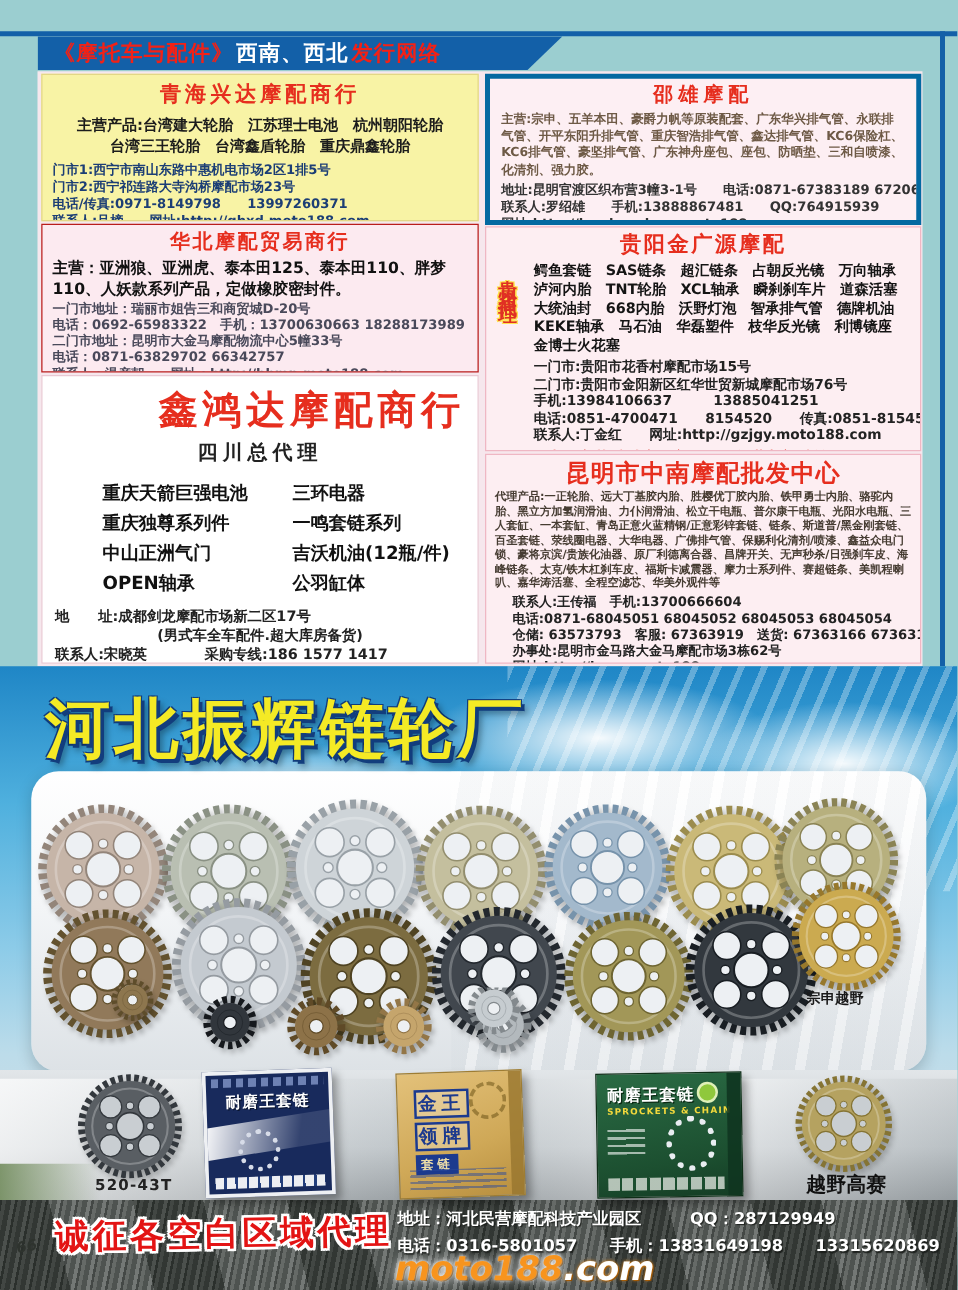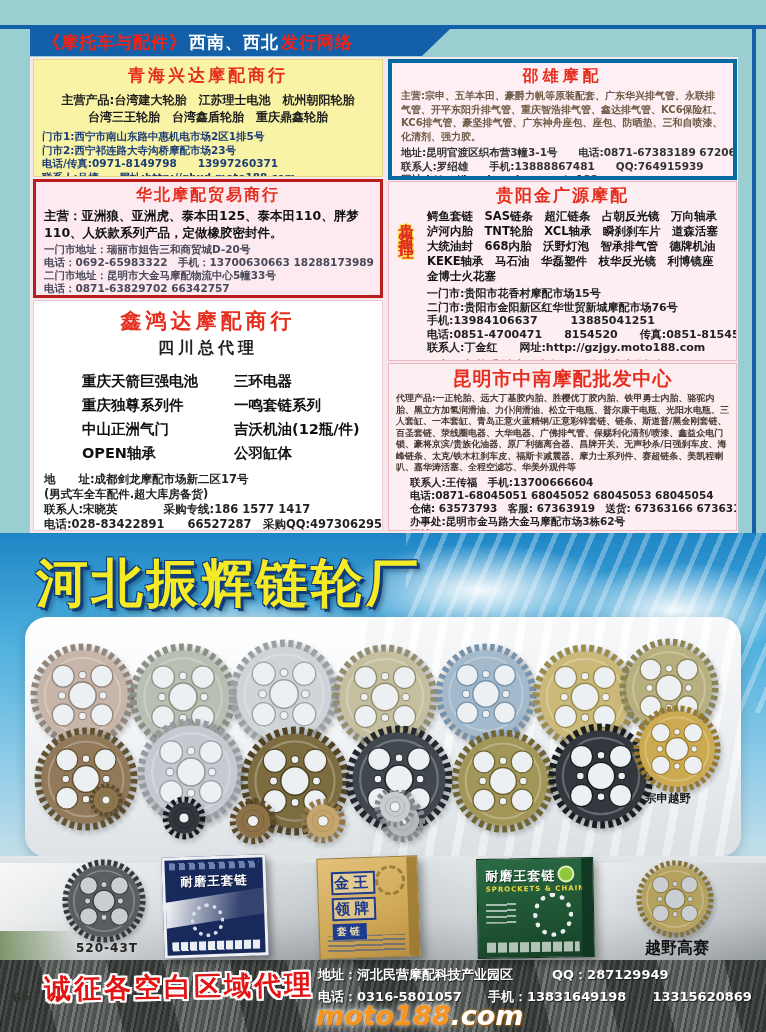--- a/index.html
+++ b/index.html
@@ -25,36 +25,36 @@
   #ad-qinghai { left:3px; top:2px; width:350px; height:118px; background:#f8f3a5; border:1px solid #e3d687; padding:4px 8px 0 8px; }
   #ad-qinghai .ad-title { font-size:17px; letter-spacing:3px; }
   .qh-products { margin-top:5px; font-size:12px; font-weight:bold; color:#1c1c1c; text-align:center; line-height:17px; white-space:nowrap; }
   .qh-contact { margin-top:4px; font-size:10.5px; font-weight:bold; color:#1c3e75; line-height:13.5px; white-space:nowrap; }
 
   #ad-shaoxiong { left:358px; top:2px; width:349px; height:121px; background:#fdeff3; border:4px solid #0369a1; padding:3px 9px 0 9px; }
   #ad-shaoxiong .ad-title { font-size:16px; letter-spacing:4px; }
   .sx-body { margin-top:2px; font-size:10px; font-weight:bold; color:#6e5a46; line-height:13.5px; }
   .sx-contact { margin-top:3px; font-size:10.5px; font-weight:bold; color:#333; line-height:13.5px; white-space:nowrap; }
 
-  #ad-huabei { left:3px; top:122px; width:350px; height:119px; background:#fceaf0; border:3px solid #b91c1c; padding:3px 8px 0 8px; }
+  #ad-huabei { left:3px; top:122px; width:350px; height:119px; background:#fceaf0; border:1px solid #b91c1c; padding:3px 8px 0 8px; }
   #ad-huabei .ad-title { font-size:16px; letter-spacing:2px; }
   .hb-body { margin-top:1px; font-size:12.5px; font-weight:bold; color:#111; line-height:17px; }
   .hb-contact { margin-top:2px; font-size:10.5px; font-weight:bold; color:#49495a; line-height:13px; white-space:nowrap; }
 
   #ad-guiyang { left:358px; top:124px; width:349px; height:180px; background:#fdeef2; border:1px solid #efb7c4; padding:2px 6px 0 6px; }
   #ad-guiyang .ad-title { font-size:17px; letter-spacing:2px; }
   .gy-agent { position:absolute; left:7px; top:30px; writing-mode:vertical-rl; font-size:15px; font-weight:900;
               color:#e03024; letter-spacing:5px;
               text-shadow:1px 1px 0 #ffe24a,-1px -1px 0 #ffe24a,1px -1px 0 #ffe24a,-1px 1px 0 #ffe24a; }
   .gy-products { margin:2px 0 0 32px; font-size:11.5px; font-weight:bold; color:#141414; line-height:15px; white-space:nowrap; }
   .gy-contact { margin:3px 0 0 32px; font-size:11px; font-weight:bold; color:#222; line-height:13.5px; white-space:nowrap; }
   .gy-note { margin-top:3px; text-align:center; color:#e03024; font-weight:bold; font-size:12.5px; white-space:nowrap; }
 
   #ad-xinhongda { left:3px; top:243px; width:350px; height:231px; background:#ffffff; border:1px solid #e9c9d4; padding:6px 10px 0 10px; }
-  #ad-xinhongda .ad-title { font-size:21px; letter-spacing:4px; }
+  #ad-xinhongda .ad-title { font-size:31px; letter-spacing:4px;text-align:right; }
   .xh-sub { text-align:center; font-size:16px; font-weight:bold; color:#222; letter-spacing:4px; margin-top:3px; }
   .xh-products { margin:10px 0 0 38px; font-size:14.5px; font-weight:bold; color:#111; }
   .xh-row { display:flex; line-height:24px; }
   .xh-c1 { width:152px; }
   .xh-contact { margin-top:7px; font-size:11.5px; font-weight:bold; color:#222; line-height:15px; white-space:nowrap; }
 
   #ad-kunming { left:358px; top:306px; width:349px; height:168px; background:#fdeef2; border:1px solid #efb7c4; padding:2px 7px 0 7px; }
   #ad-kunming .ad-title { font-size:19px; letter-spacing:1px; }
   .km-body { margin-top:1px; font-size:9px; font-weight:bold; color:#463c32; line-height:11.5px; }
   .km-contact { margin:2px 0 0 14px; font-size:10.5px; font-weight:bold; color:#222; line-height:13px; white-space:nowrap; }
@@ -228,21 +228,21 @@
         <div class="xh-row">
           <span class="xh-c1">中山正洲气门</span>
           <span>吉沃机油(12瓶/件)</span>
         </div>
         <div class="xh-row">
           <span class="xh-c1">OPEN轴承</span>
           <span>公羽缸体</span>
         </div>
       </div>
       <div class="xh-contact">地　　址:成都剑龙摩配市场新二区17号</div>
-      <div class="xh-contact" style="margin-top:0;">(男式车全车配件.超大库房备货)</div>
+      <div class="xh-contact" style="margin-top:0;text-align:center;">(男式车全车配件.超大库房备货)</div>
       <div class="xh-contact" style="margin-top:0;">联系人:宋晓英　　　　采购专线:186 1577 1417</div>
       <div class="xh-contact" style="margin-top:0;">电话:028-83422891　　66527287　采购QQ:497306295</div>
 
     </div>
 
     <div class="adbox" id="ad-kunming">
       <div class="ad-title">昆明市中南摩配批发中心</div>
       <div class="km-body">代理产品:一正轮胎、远大丁基胶内胎、胜樱优丁胶内胎、铁甲勇士内胎、骆驼内胎、黑立方加氢润滑油、力仆润滑油、松立干电瓶、普尔康干电瓶、光阳水电瓶、三人套缸、一本套缸、青岛正意火蓝精钢/正意彩锌套链、链条、斯道普/黑金刚套链、百圣套链、荥线圈电器、大华电器、广佛排气管、保赐利化清剂/喷漆、鑫益众电门锁、豪将京滨/贵族化油器、原厂利德离合器、昌牌开关、无声秒杀/日强刹车皮、海峰链条、太克/铁木杠刹车皮、福斯卡减震器、摩力士系列件、赛超链条、美凯程喇叭、嘉华涛活塞、全程空滤芯、华美外观件等</div>
       <div class="km-contact">联系人:王传福　手机:13700666604</div>
       <div class="km-contact" style="margin-top:0;">电话:0871-68045051  68045052  68045053  68045054</div>

